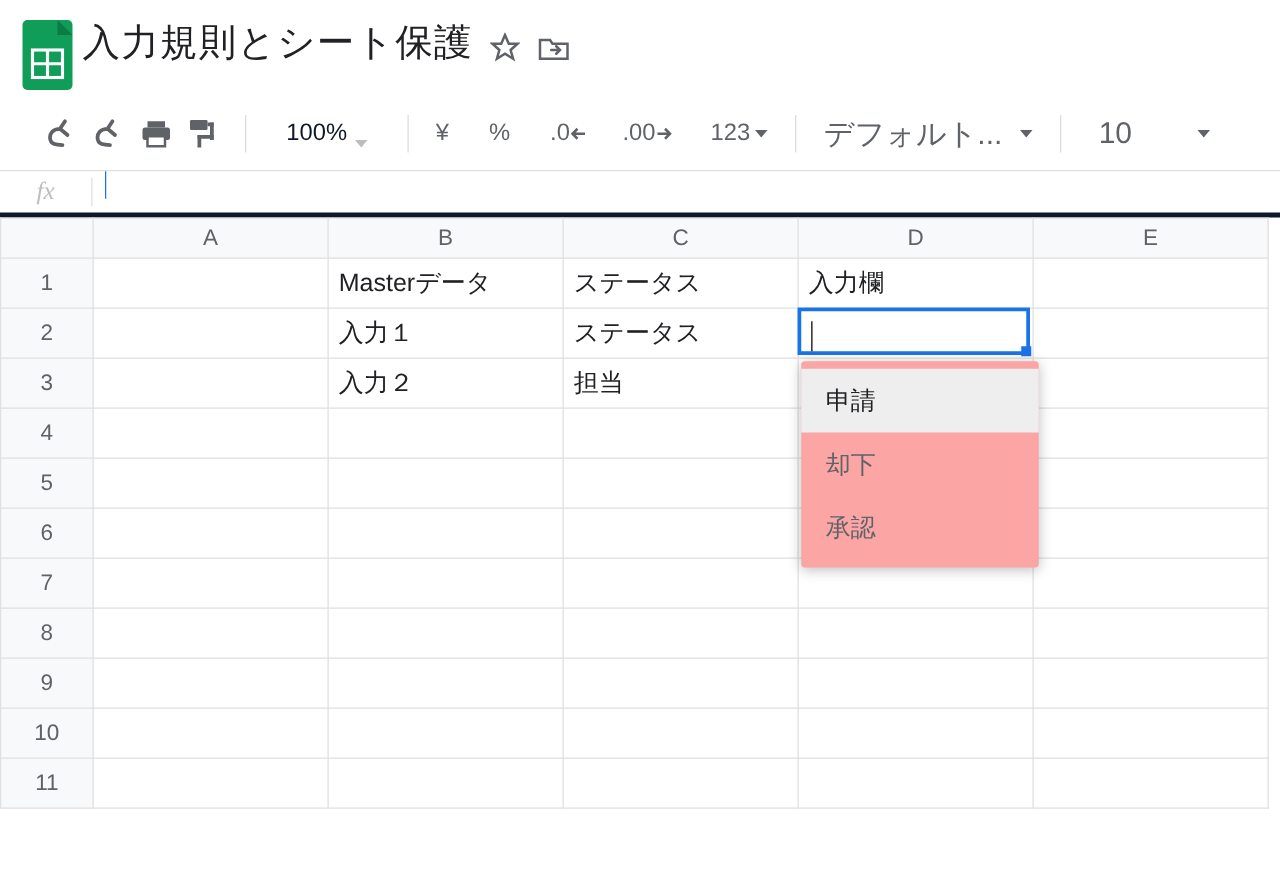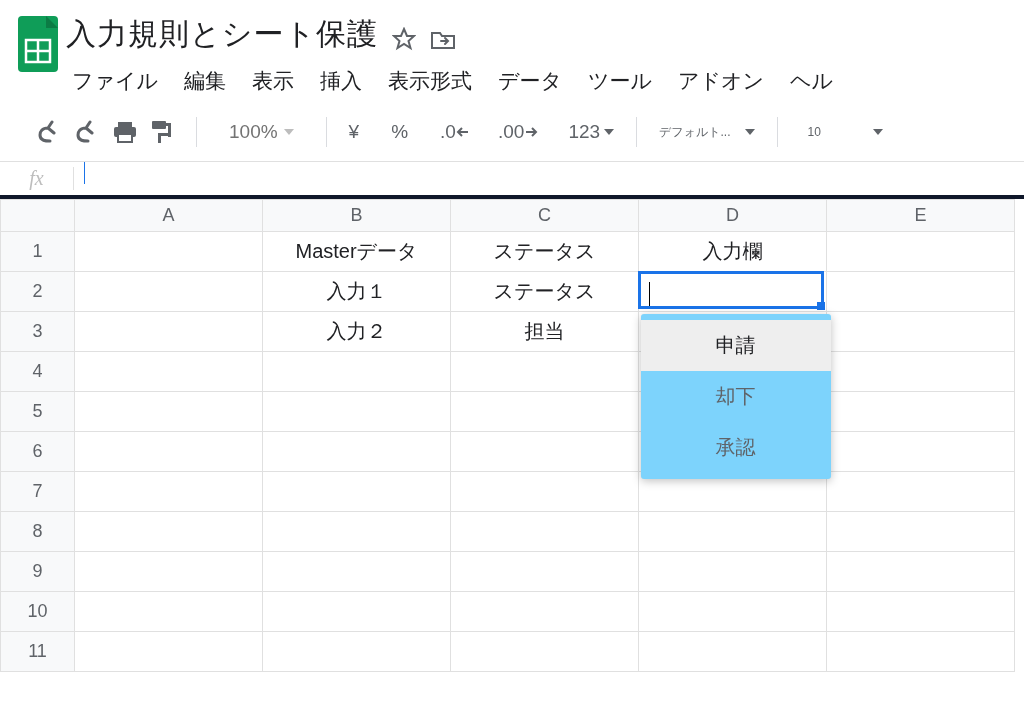--- a/index.html
+++ b/index.html
@@ -12,52 +12,52 @@
   .titlewrap { flex: 1; padding-top: 6px; }
   .titlerow { display: flex; align-items: flex-end; gap: 14px; }
   .doctitle { font-size: 30px; color: #202124; letter-spacing: 1px; }
   .star, .folder { color: #5f6368; cursor: pointer; }
   .menubar { display: flex; gap: 26px; padding: 12px 0 10px 6px; font-size: 21px; color: #202124; }
   .menubar span { cursor: pointer; }
 
   
   .toolbar { display: flex; align-items: center; gap: 10px; padding: 8px 12px 10px 36px; height: 56px; }
   .tb-btn { color: #5f6368; cursor: pointer; display: flex; align-items: center; }
-  .zoom { color: #737373; font-size: 19px; display: flex; align-items: center; gap: 6px; margin: 0 10px; }
+  .zoom { color: #0f172a; font-size: 19px; display: flex; align-items: flex-end; gap: 6px; margin: 0 10px; }
   .tb-sep { width: 1px; height: 30px; background: #dadce0; margin: 0 12px; }
   .tb-txt { color: #5f6368; font-size: 19px; }
-  .font-sel { color: #5f6368; font-size: 12px; display: flex; align-items: center; gap: 14px; }
+  .font-sel { color: #5f6368; font-size: 24px; display: flex; align-items: center; gap: 14px; }
 
   
   .fxbar { display: flex; align-items: center; border-top: 1px solid #e0e0e0; border-bottom: 4px solid #0f172a; height: 38px; }
   .fx { width: 74px; text-align: center; font-style: italic; color: #bdbdbd; font-size: 20px; border-right: 1px solid #e0e0e0; font-family: "Times New Roman", serif; }
   .fx-input { flex: 1; height: 100%; padding: 0 8px; }
   .fx-cursor { width:1px; height:22px; background:#1a73e8; display:inline-block; margin-left:2px; vertical-align:middle; }
 
   
   .grid { position: relative; }
   .sheet { border-collapse: collapse; table-layout: fixed; }
   .sheet th, .sheet td { border: 1px solid #e0e0e0; font-weight: normal; }
   .corner { width: 74px; height: 32px; background: #f8f9fa; }
   .colh { height: 32px; background: #f8f9fa; text-align: center; color: #5f6368; font-size: 18px; }
   .rowh { width: 74px; background: #f8f9fa; text-align: center; color: #5f6368; font-size: 18px; }
-  .sheet td.cell { height: 40px; padding: 0 8px; font-size: 20px; color: #202124; text-align: center; margin-left: 20px; }
+  .sheet td.cell { height: 40px; padding: 0 8px; font-size: 20px; color: #202124; text-align: left; margin-left: 20px; }
   .col-A { width: 188px; }
   .col-B { width: 188px; }
   .col-C { width: 188px; }
   .col-D { width: 188px; }
   .col-E { width: 188px; }
 
   
   .active-cell { position: absolute; border: 3px solid #1a73e8; background: #fff; pointer-events: none; }
   .active-cursor { position:absolute; width:1px; height:24px; background:#000; left:8px; top:8px; }
   .active-handle { position:absolute; width:8px; height:8px; background:#1a73e8; right:-4px; bottom:-4px; }
 
   
-  .dropdown { position: absolute; background: #7dd3fc; box-shadow: 0 2px 10px rgba(0,0,0,.25); border-radius: 3px; padding: 6px 0; width: 190px; text-align: center; }
+  .dropdown { position: absolute; background: #fca5a5; box-shadow: 0 2px 10px rgba(0,0,0,.25); border-radius: 3px; padding: 6px 0; width: 190px; }
   .dropdown .dd-item { padding: 12px 20px; font-size: 20px; color: #5f6368; cursor: pointer; }
   .dropdown .dd-item.hover { background: #eeeeee; color:#202124; }
 
   .tri-down { display:inline-block; width:0; height:0; border-left:5px solid transparent; border-right:5px solid transparent; border-top:6px solid #5f6368; vertical-align: middle; }
   .tri-down.light { border-top-color:#bdbdbd; }
 </style>
 </head>
 <body>
 
 <div class="header">
@@ -78,31 +78,20 @@
             <polygon points="12,2 15,9 22,9 16.5,14 18.5,21 12,17 5.5,21 7.5,14 2,9 9,9"></polygon>
           </svg>
       </span>
       <span class="folder">
         <svg width="26" height="22" viewBox="0 0 26 22" fill="none" stroke="#5f6368" stroke-width="2">
             <path d="M2 4 h8 l2 3 h12 v12 h-22 z"></path>
             <path d="M11 12 h6 M15 9 l3 3 -3 3" stroke-linecap="round"></path>
           </svg>
       </span>
     </div>
-    <div class="menubar">
-      <span>ファイル</span>
-      <span>編集</span>
-      <span>表示</span>
-      <span>挿入</span>
-      <span>表示形式</span>
-      <span>データ</span>
-      <span>ツール</span>
-      <span>アドオン</span>
-      <span>ヘル</span>
-    </div>
   </div>
 </div>
 
 <div class="toolbar">
   <span class="tb-btn">
     <svg width="28" height="24" viewBox="0 0 28 24" stroke="#5f6368" stroke-width="3" fill="none" stroke-linecap="round">
         <path d="M16 6 C22 6 24 10 24 13 C24 19 18 19 14 19 M16 6 L10 11 M16 6 L12 0" transform="scale(-1,1) translate(-28,2)"></path>
       </svg>
   </span>
   <span class="tb-btn">

